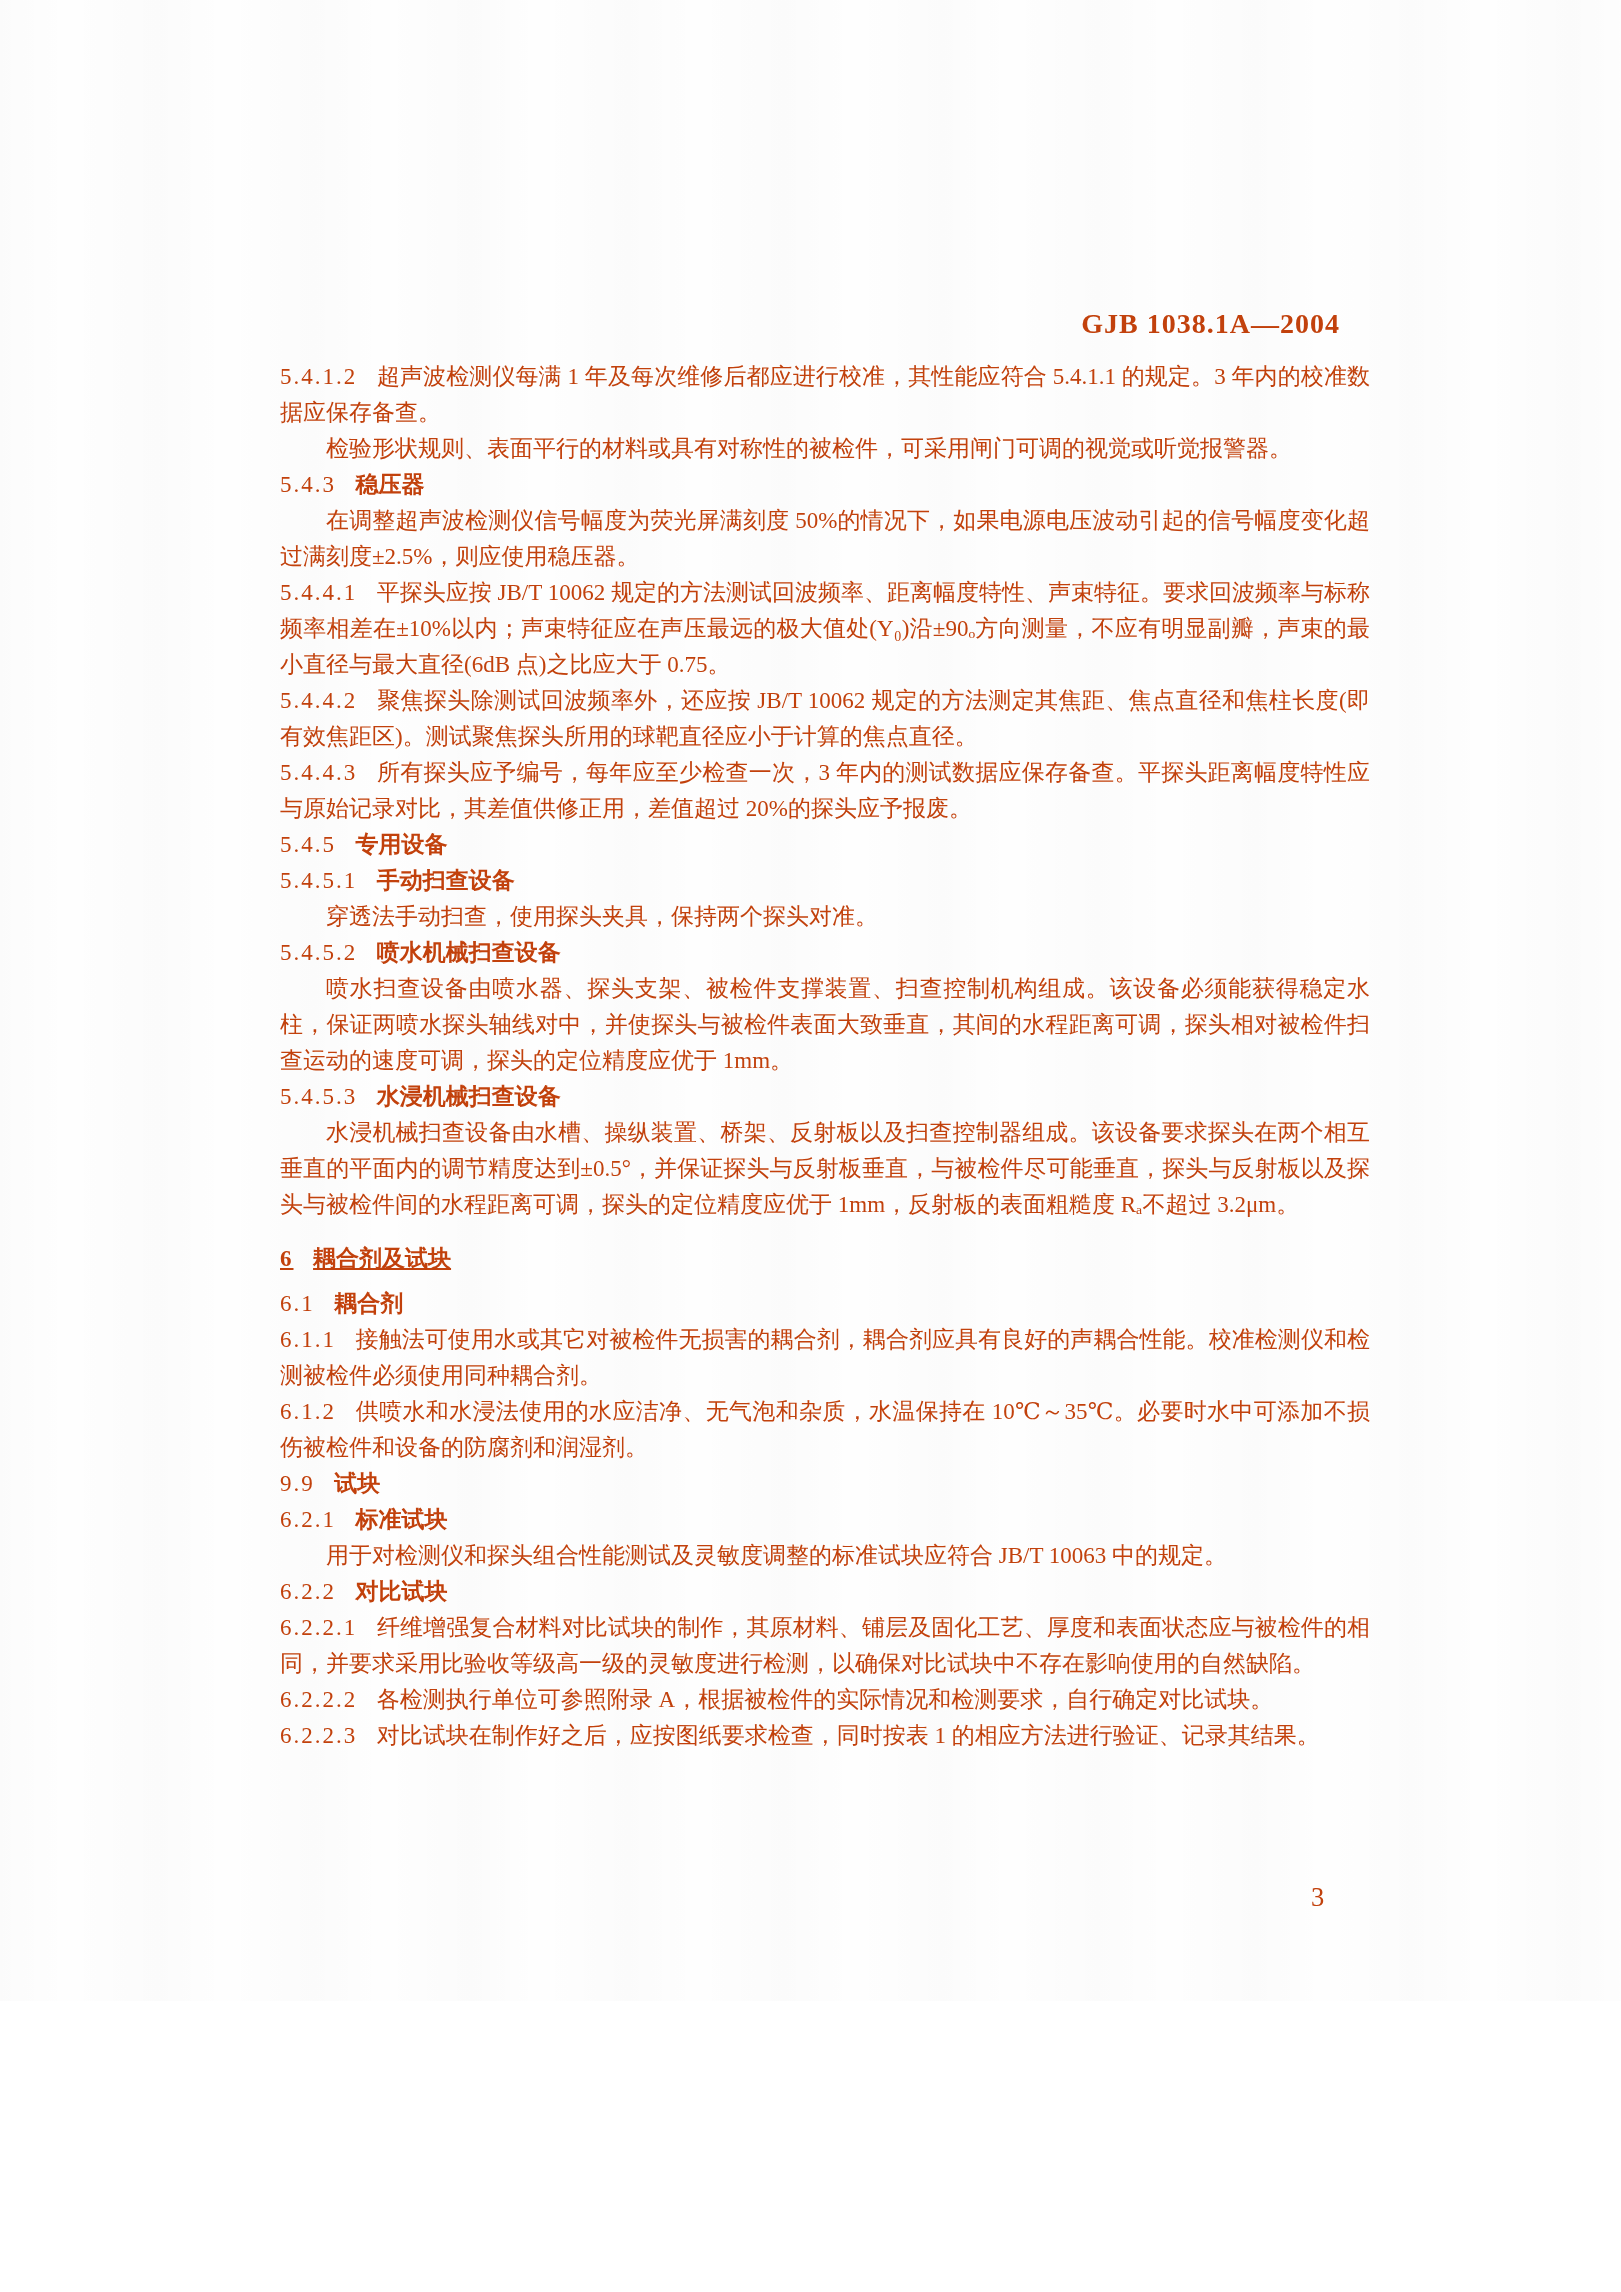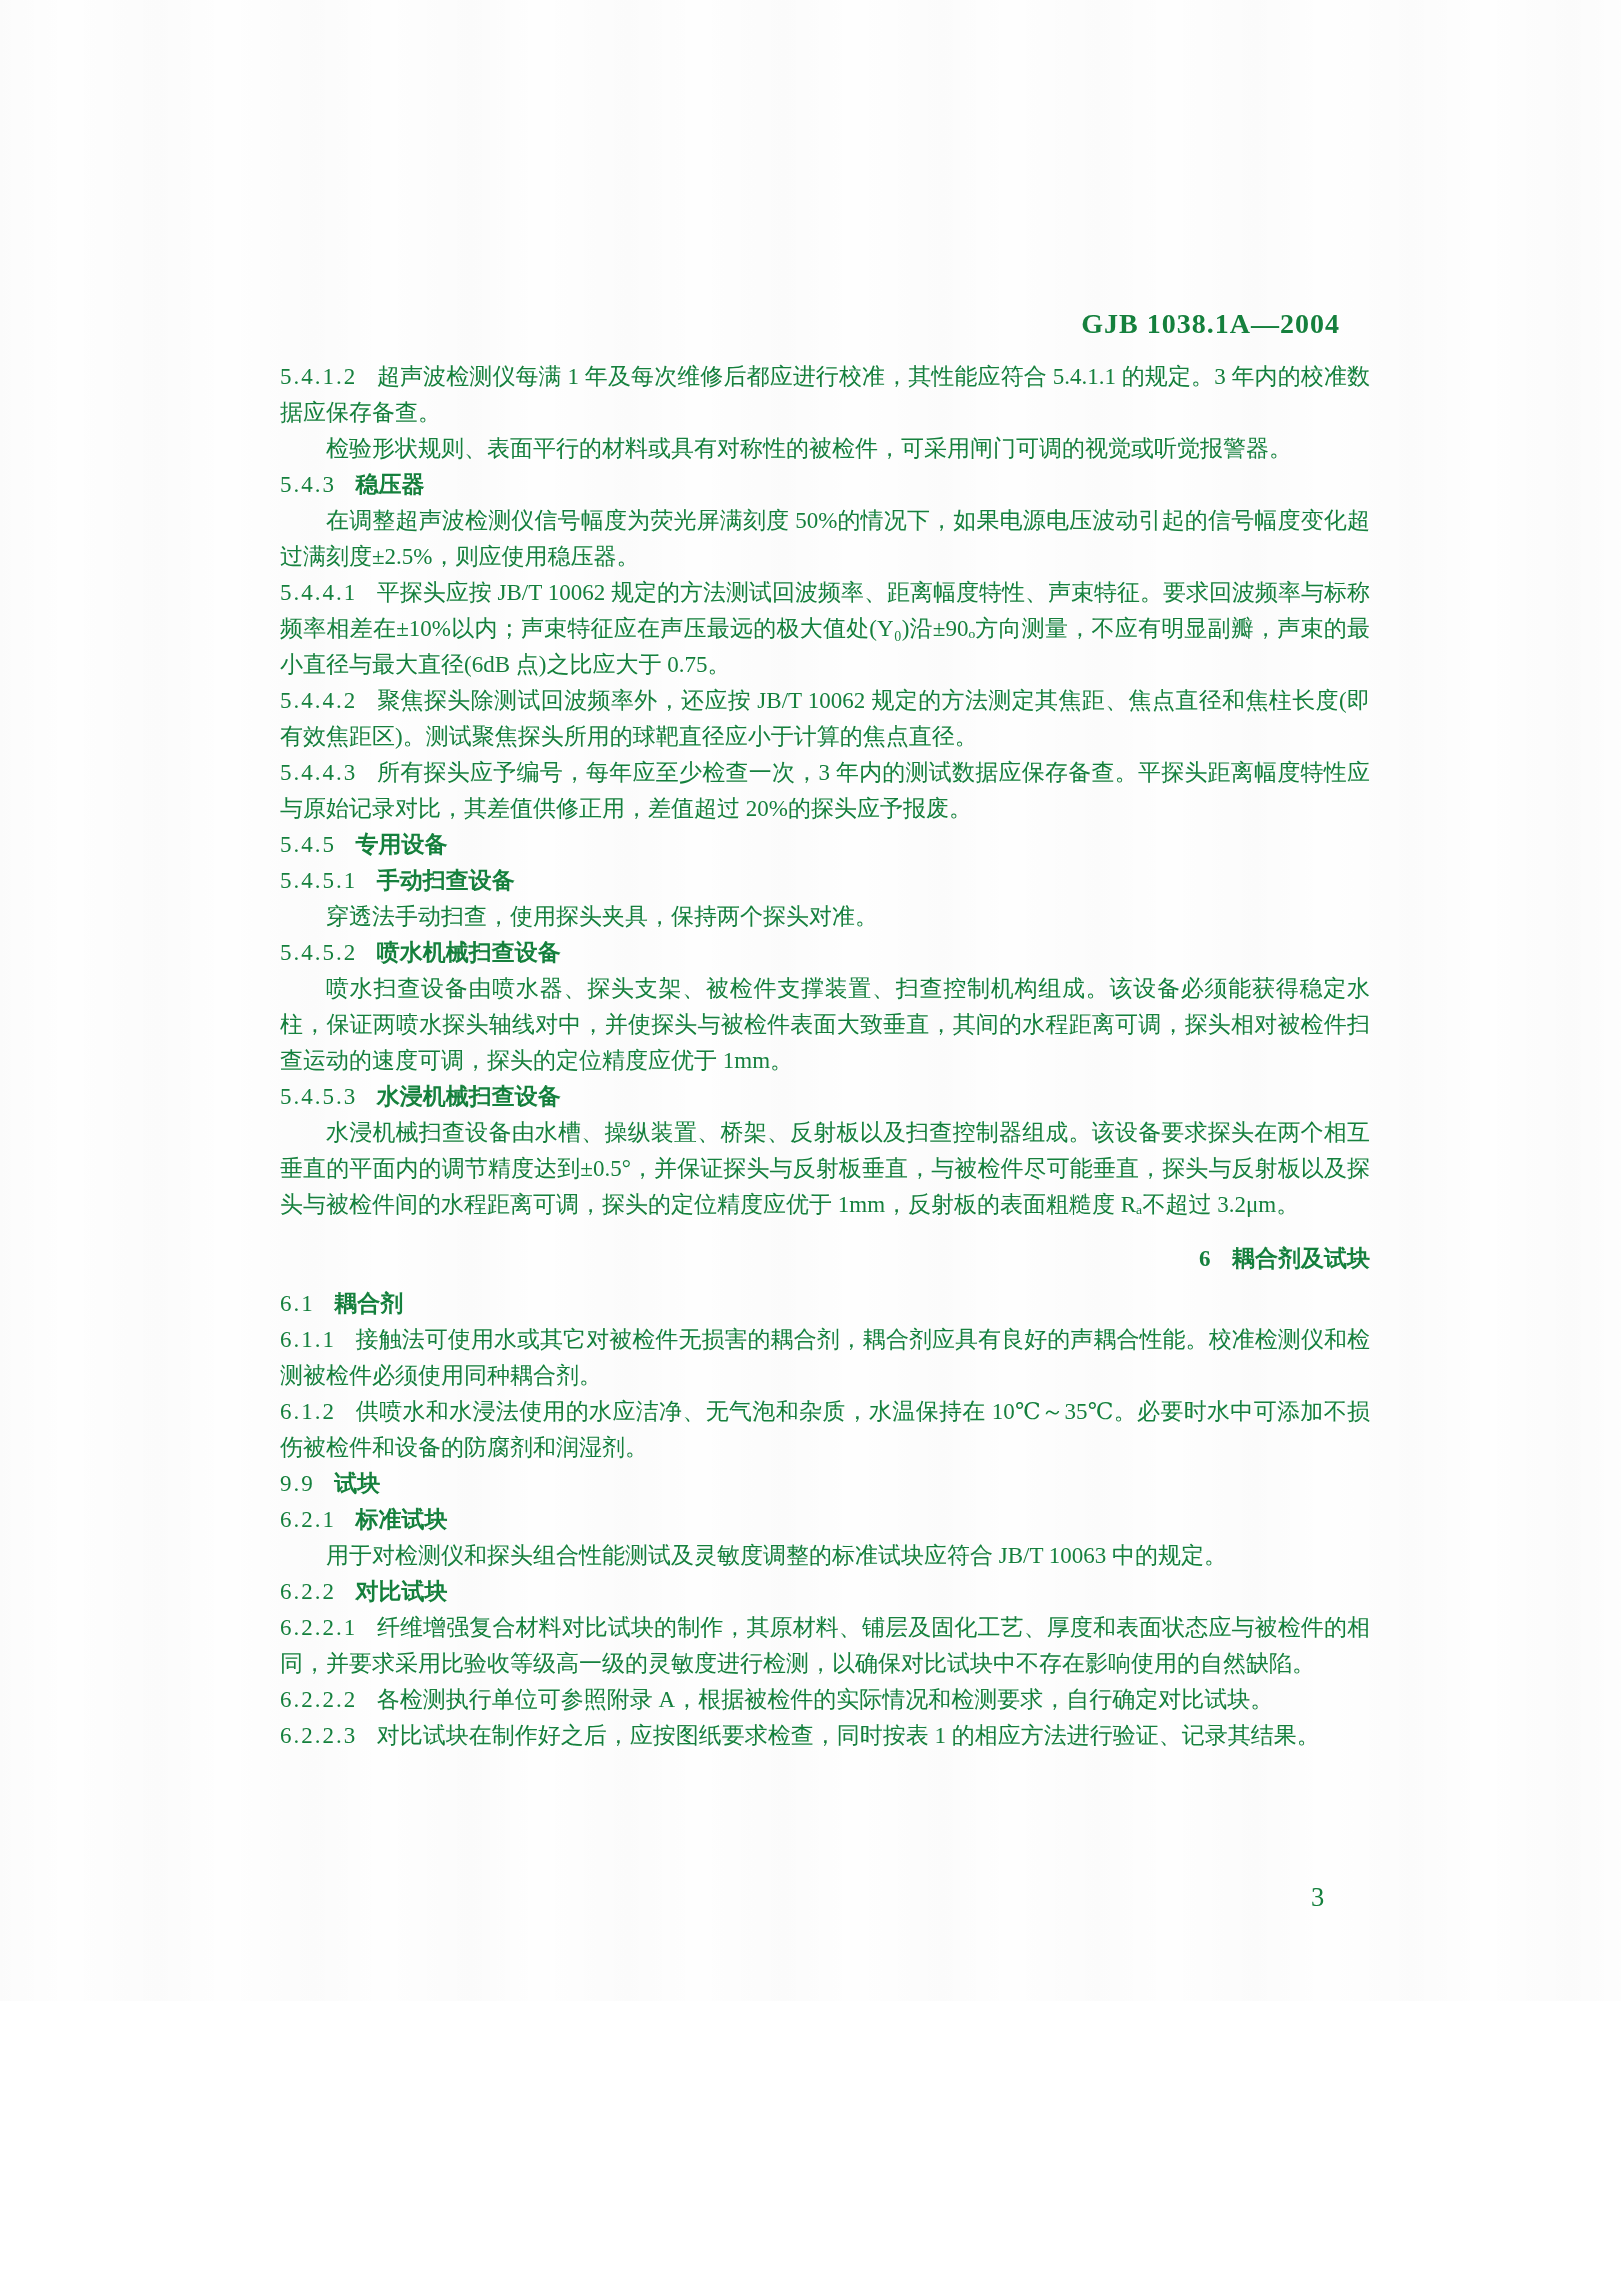--- a/index.html
+++ b/index.html
@@ -7,21 +7,21 @@
     padding: 0;
     background: #ffffff;
   }
   .page {
     position: relative;
     width: 1621px;
     height: 2001px;
     background: #fefefe;
     overflow: hidden;
     font-family: "Liberation Serif", "DejaVu Serif", serif;
-    color: #15803d;
+    color: #c2410c;
   }
   
   .page::before {
     content: "";
     position: absolute;
     inset: 0;
     background: repeating-linear-gradient(
       90deg,
       rgba(0,0,0,0.010) 0px, rgba(0,0,0,0.000) 69px, rgba(0,0,0,0.012) 157px
     );
@@ -53,21 +53,22 @@
     text-indent: 2em;
   }
   p.heading {
     text-align: left;
   }
   p.heading .txt {
     font-weight: bold;
   }
   p.chapter {
     margin: 17.6px 0 9.8px 0;
-    text-align: right;
+    text-align: left;
+    text-decoration: underline;
   }
   p.chapter .num {
     font-weight: bold;
   }
   p.chapter .txt {
     font-weight: bold;
   }
   .num {
     margin-right: 0.85em;
     letter-spacing: 2px;

